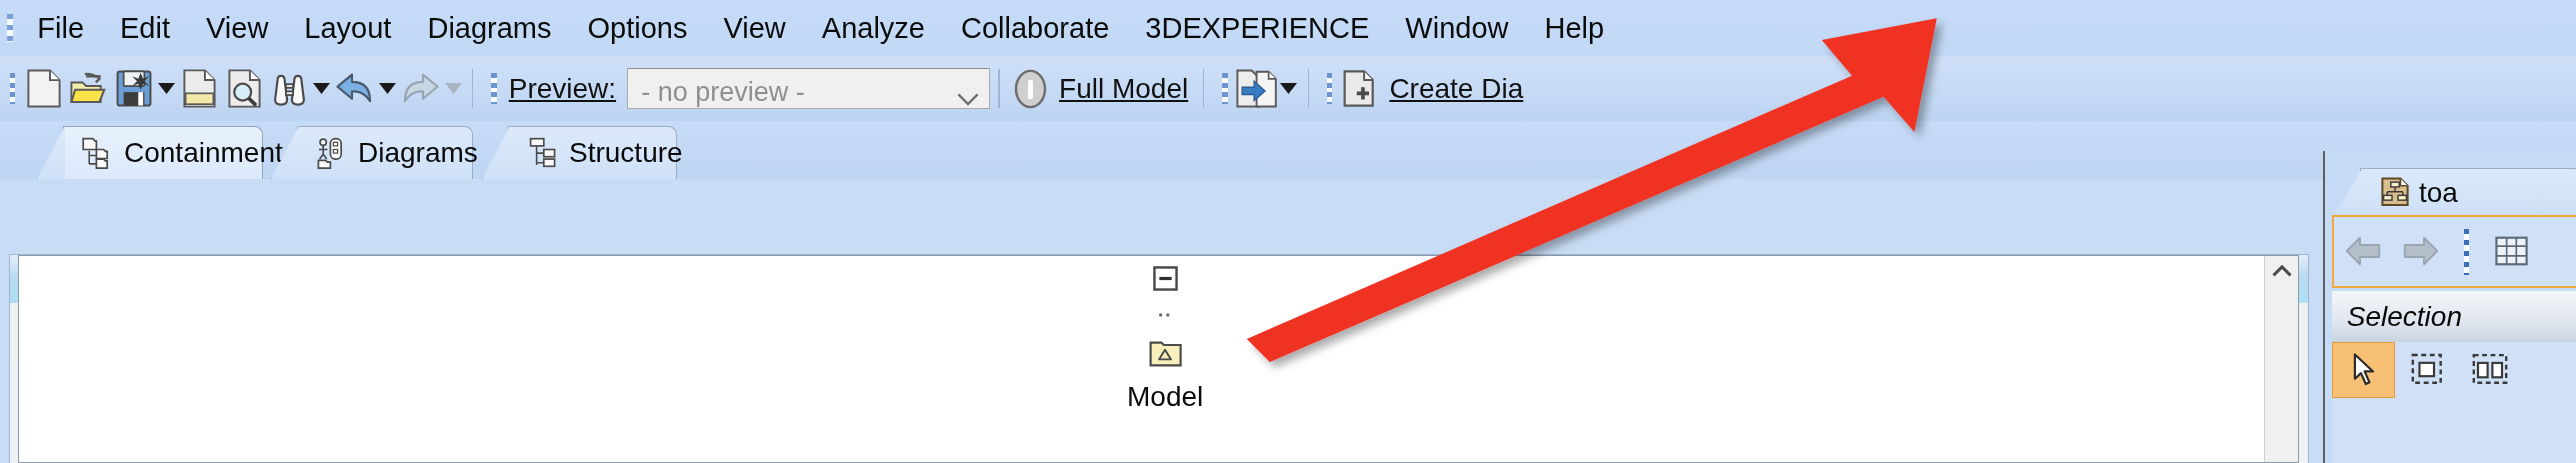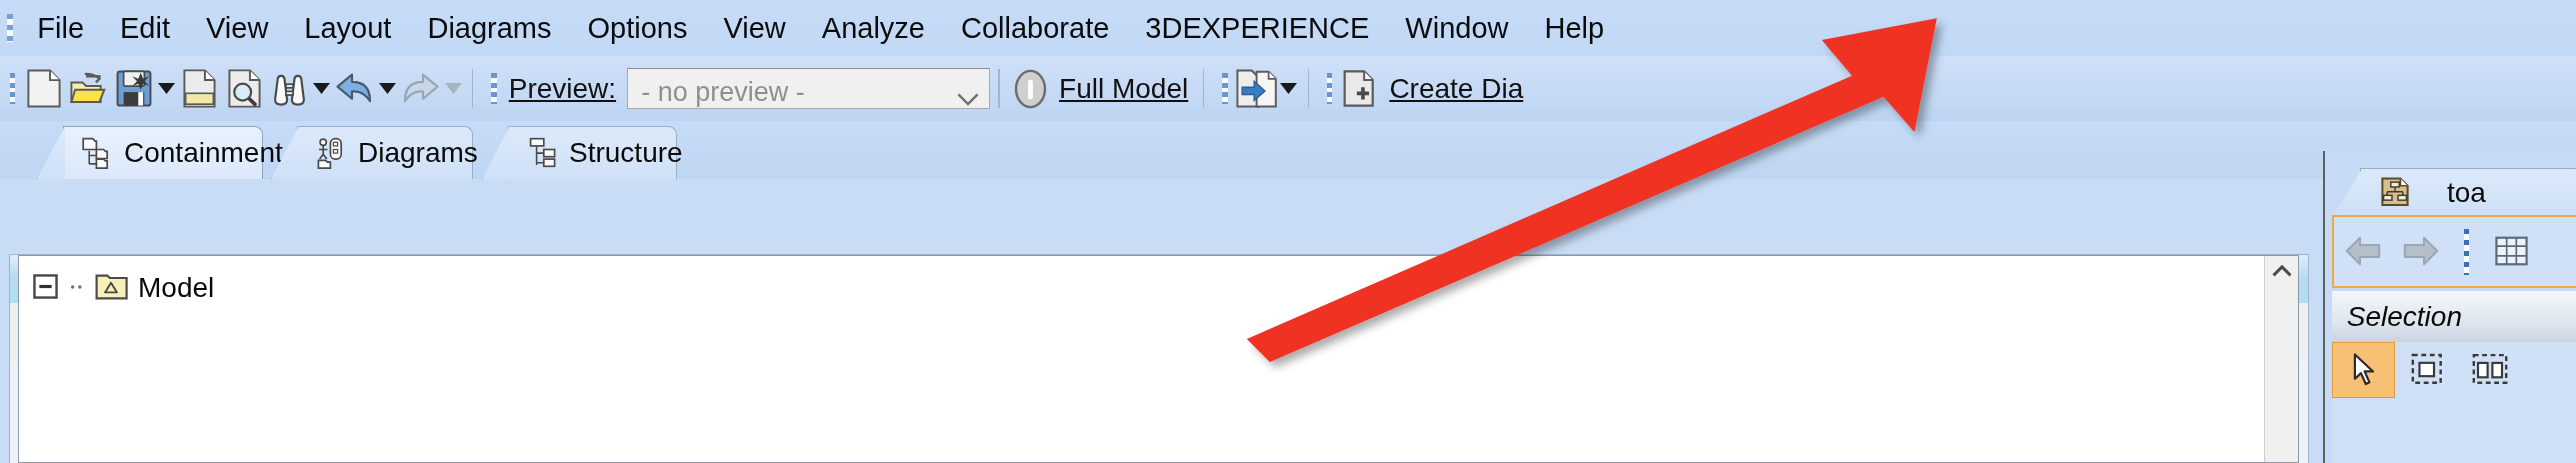--- a/index.html
+++ b/index.html
@@ -99,21 +99,21 @@
     height: 59px; width: 100%; background: #eef0ef;
     display: flex; align-items: center; padding: 0 11px;
   }
   .ptb { width: 52px; height: 52px; display: flex; align-items: center; justify-content: center; flex: none; }
   .ptb-spacer { flex: 1; }
 
   .tree {
     position: absolute; left: 8.5px; top: 0; right: 8.5px; bottom: 0;
     background: #ffffff; border: 1.2px solid #8c9aa8;
   }
-  .tree-row { display: flex; align-items: center; gap: 9.7px; height: 46px; padding-left: 13.3px; }
+  .tree-row { display: flex; align-items: center; gap: 9.7px; height: 46px; padding-left: 13.3px; flex-direction: column; }
   .tree-label { font-size: 28px; color: #0a0a0a; }
   .tree-scroll {
     position: absolute; right: 0; top: 0; width: 34px; bottom: 0;
     background: #f0f0f0; border-left: 0.6px solid #cfcfcf;
     display: flex; align-items: flex-start; justify-content: center; padding-top: 6px;
   }
 
   
   .rightpane {
     position: absolute; left: 2323px; top: 151px; width: 253px; height: 312px;
@@ -123,21 +123,21 @@
     position: absolute; left: 35px; top: 17px; height: 48px; right: -6px;
     background: linear-gradient(180deg,#dbe9fa 0%,#cee0f7 100%);
     border: 1.2px solid #9aadc4; border-bottom: none; border-radius: 0 8.5px 0 0;
     display: flex; align-items: center; gap: 8.5px; padding-left: 19.4px;
   }
   .rtab-skew {
     position: absolute; left: -28px; top: 0; width: 29px; height: 48px;
     background: linear-gradient(180deg,#dbe9fa 0%,#cee0f7 100%);
     clip-path: polygon(100% 0, 100% 100%, 0 100%);
   }
-  .rtab-label { font-size: 28px; color: #0a0a0a; white-space: nowrap; margin-left: 28px; }
+  .rtab-label { font-size: 28px; color: #0a0a0a; white-space: nowrap; }
   .diagram-toolbar {
     position: absolute; left: 7.3px; top: 64px; right: -6px; height: 73px;
     background: #cfe0f7; border: 2.4px solid #f0a93c; border-right: none;
     display: flex; align-items: center;
   }
   .navbtn { width: 58px; height: 67px; display: flex; align-items: center; justify-content: center; }
   .dgrip {
     width: 5.4px; height: 46px; margin: 0 13.3px; flex: none;
     background-image: repeating-linear-gradient(180deg,
       #3a6fb5 0px,#3a6fb5 5.4px, rgba(255,255,255,0.95) 5.4px, rgba(255,255,255,0.95) 11px);

